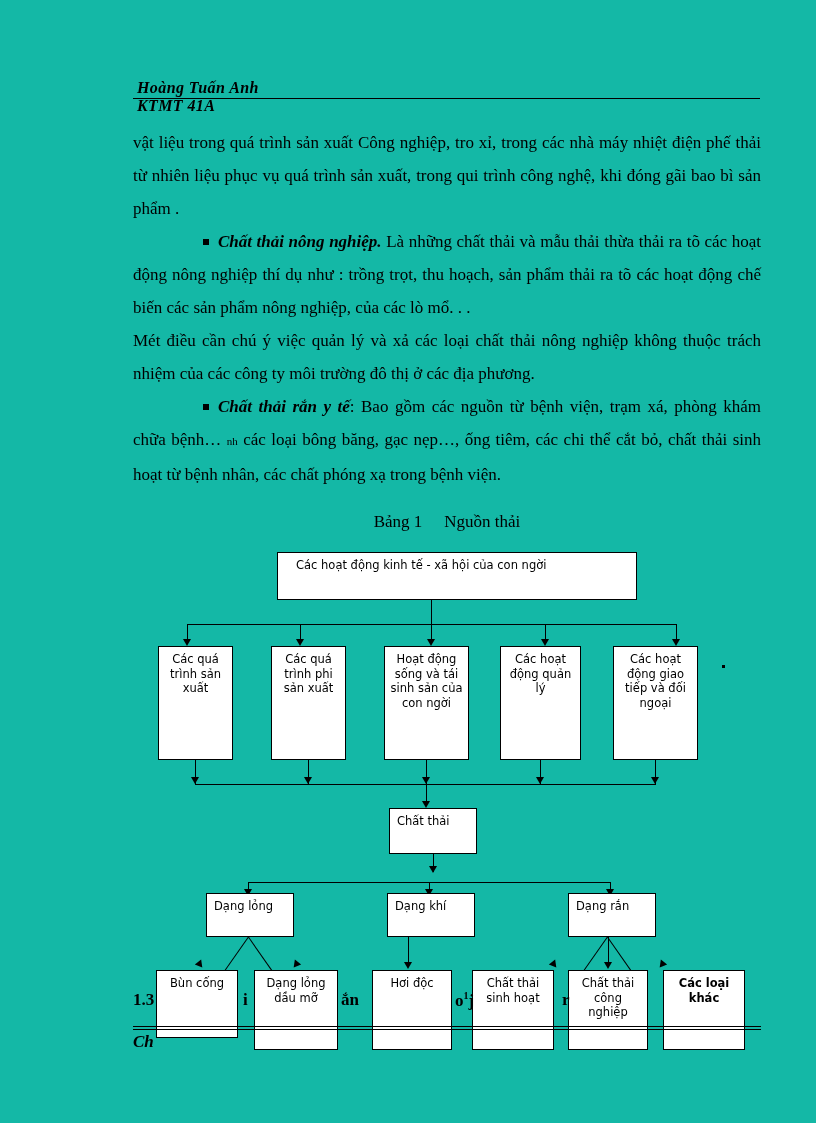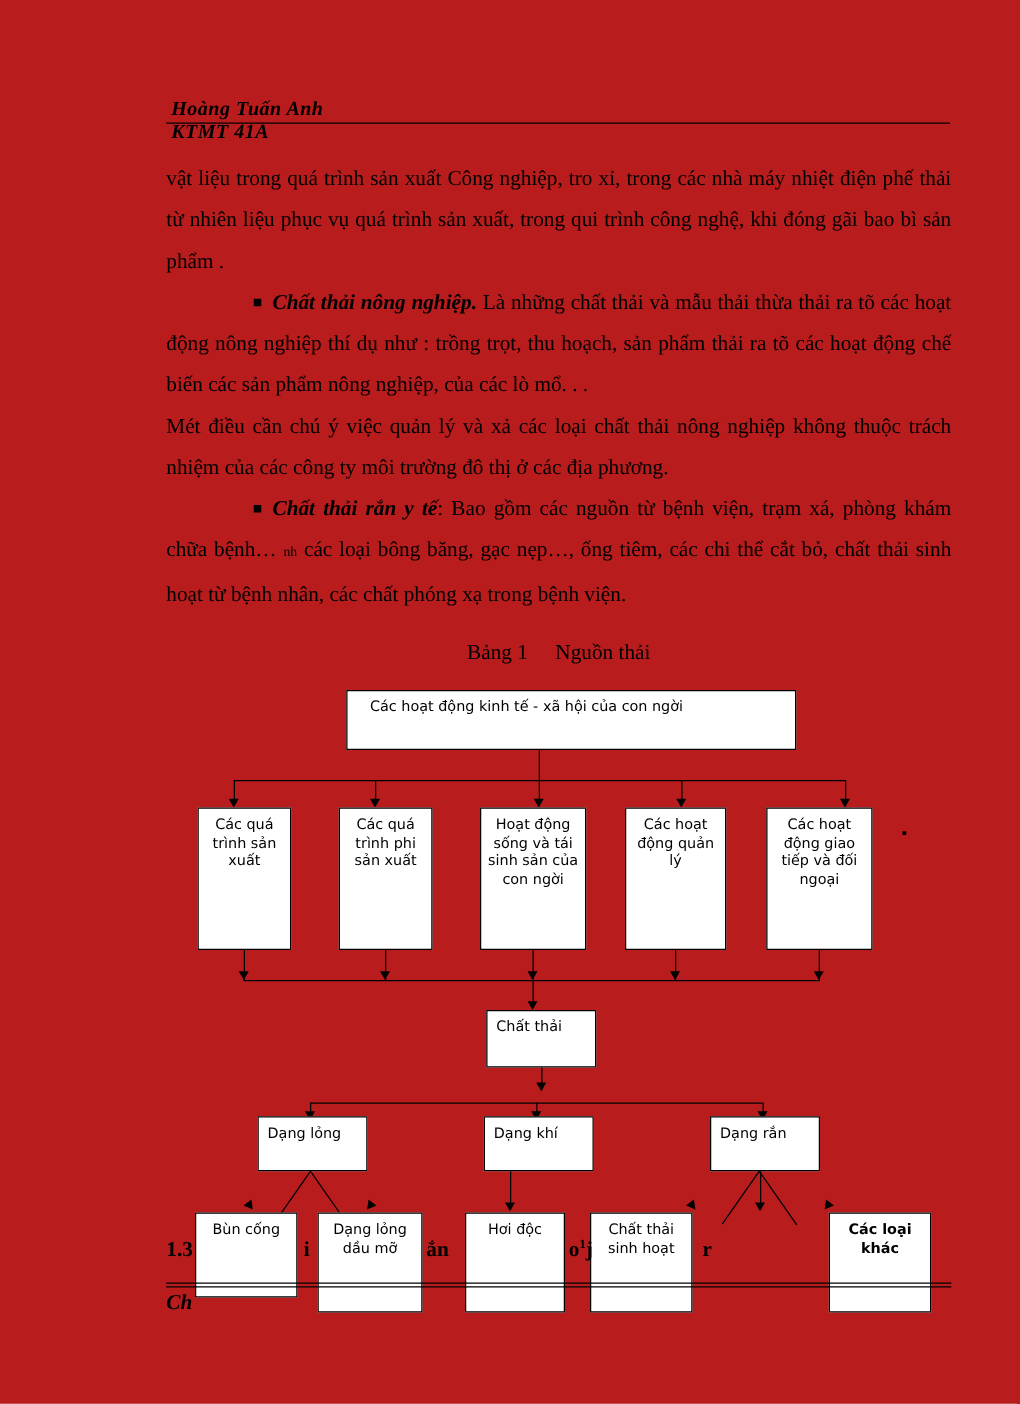--- a/index.html
+++ b/index.html
@@ -1,20 +1,20 @@
 <!DOCTYPE html>
 <html><head>
 <meta charset="utf-8">
 <style>
   html,body{margin:0;padding:0;background:#ffffff;}
   body{width:816px;height:1123px;position:relative;overflow:hidden;
        font-family:"Liberation Serif","DejaVu Serif",serif;color:#000;}
 
   
-  #page{position:absolute;left:0;top:0;width:816px;height:1123px;background:#b91c1c;}
+  #page{position:absolute;left:0;top:0;width:816px;height:1123px;background:#14b8a6;}
 
   
   #header{position:absolute;left:133px;top:78px;width:627px;height:40px;}
   #hdr-rule{position:absolute;left:0;top:20px;width:627px;height:1px;background:#000;}
   .hdr-line{position:absolute;left:4px;font-style:italic;font-weight:bold;
             font-size:16px;letter-spacing:.4px;white-space:nowrap;}
   #hdr-name{top:1px;}
   #hdr-class{top:19px;}
 
   
@@ -163,20 +163,21 @@
     <div class="arrow-rot" style="left:548px;top:962px;transform:rotate(-38deg);"></div>
     <div class="vline" style="left:608px;top:937px;height:30px;"></div>
     <div class="arrow-d" style="left:604px;top:962px;"></div>
     <div class="diag" style="left:608px;top:937px;width:52px;transform:rotate(55deg);"></div>
     <div class="arrow-rot" style="left:660px;top:962px;transform:rotate(38deg);"></div>
 
     <div class="dbox ctr" style="left:156px;top:970px;width:82px;height:68px;">Bùn cống</div>
     <div class="dbox ctr" style="left:254px;top:970px;width:84px;height:80px;">Dạng lỏng dầu mỡ</div>
     <div class="dbox ctr" style="left:372px;top:970px;width:80px;height:80px;">Hơi độc</div>
     <div class="dbox ctr" style="left:472px;top:970px;width:82px;height:80px;">Chất thải sinh hoạt</div>
+    <div class="dbox ctr" style="left:568px;top:970px;width:80px;height:80px;">Chất thải công nghiệp</div>
     <div class="dbox ctr" style="left:663px;top:970px;width:82px;height:80px;font-weight:bold;">Các loại khác</div>
   </div>
 
   <div id="footer">
     <div class="frag" style="left:0px;top:2px;">1.3</div>
     <div class="frag" style="left:110px;top:2px;">i</div>
     <div class="frag" style="left:208px;top:2px;">ắn</div>
     <div class="frag" style="left:322px;top:2px;"><span>o</span><sup>1</sup><span>j</span></div>
     <div class="frag" style="left:429px;top:2px;">r</div>
 

